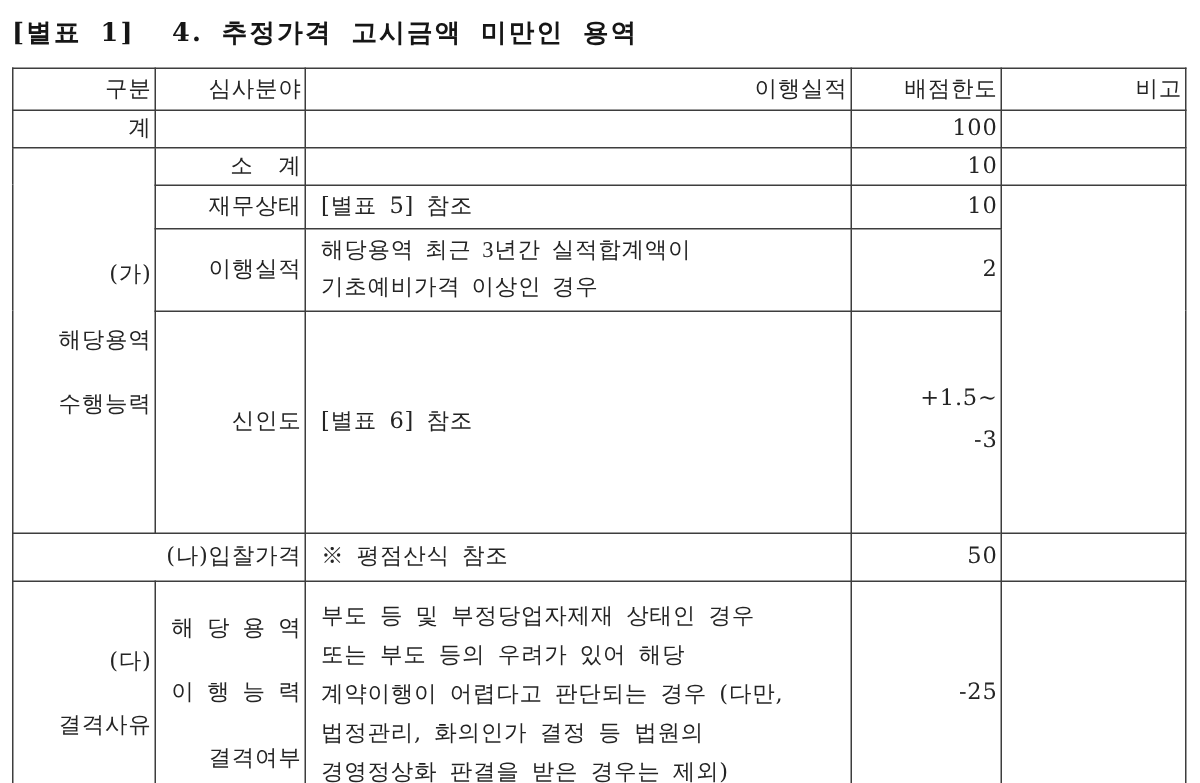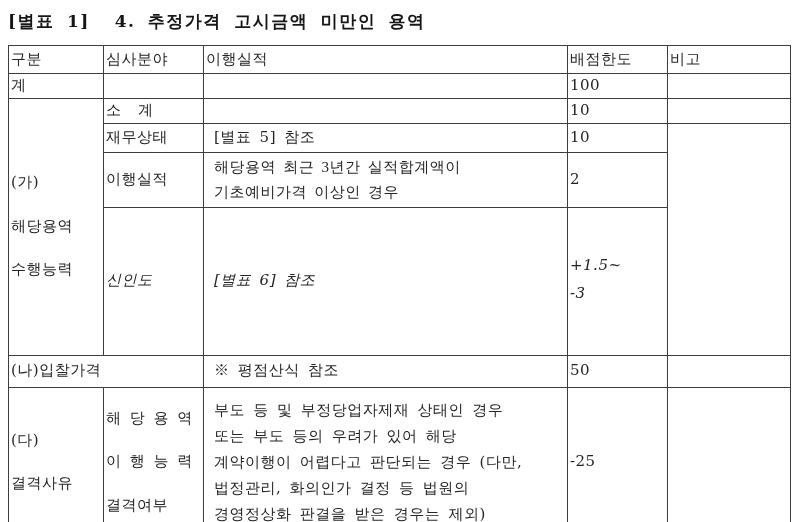--- a/index.html
+++ b/index.html
@@ -27,40 +27,40 @@
   }
   table.eval {
     border-collapse: collapse;
     table-layout: fixed;
     width: 782px;
   }
   table.eval th, table.eval td {
     border: 1.5px solid #3d3d3d;
     font-size: 15px;
     font-weight: normal;
-    text-align: left;
+    text-align: right;
     vertical-align: middle;
     letter-spacing: 0.5px;
     word-spacing: 3px;
     white-space: pre-wrap;
     line-height: 1.45;
     padding: 1px 2px;
     color: #242424;
   }
   table.eval td.item {
     text-align: left;
     padding-left: 10px;
     padding-right: 16px;
   }
   tr.row-header   { height: 28px; }
   tr.row-total    { height: 24px; }
   tr.row-subtotal { height: 25px; }
   tr.row-financial{ height: 29px; }
   tr.row-perform  { height: 55px; margin-top: 44px; }
-  tr.row-cred     { height: 61px; font-style: italic; }
+  tr.row-cred     { height: 61px; }
   tr.row-bid      { height: 32px; }
   tr.row-disq     { height: 150px; }
   td.cell-ga {
     vertical-align: top;
     padding-top: 9px;
     line-height: 21px;
   }
   td.cell-da-cat { line-height: 23px; }
   td.cell-da-field { line-height: 23px; }
   tr.row-disq td.item { line-height: 26px; }

